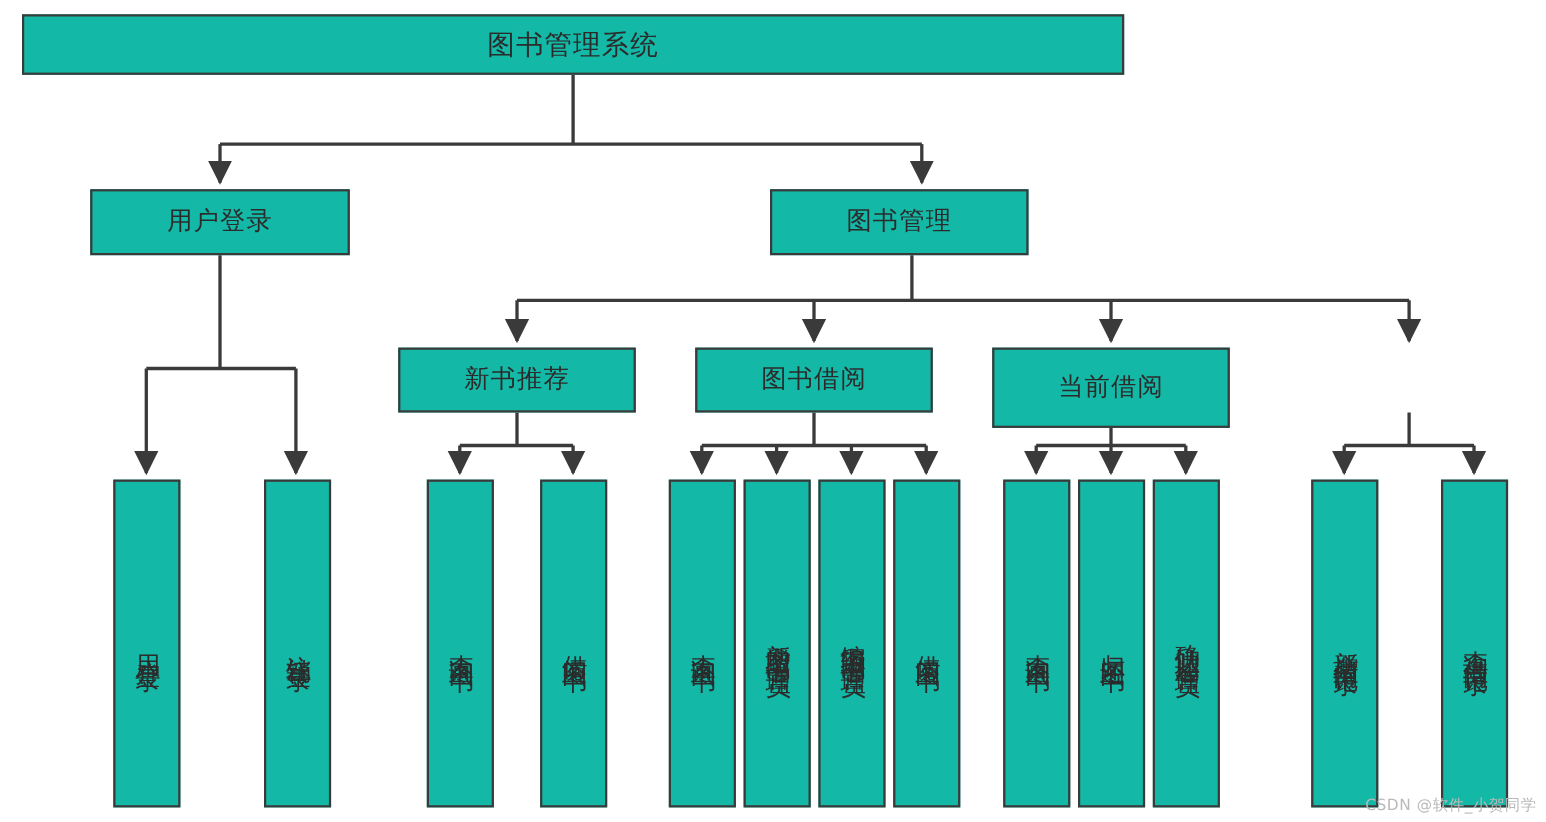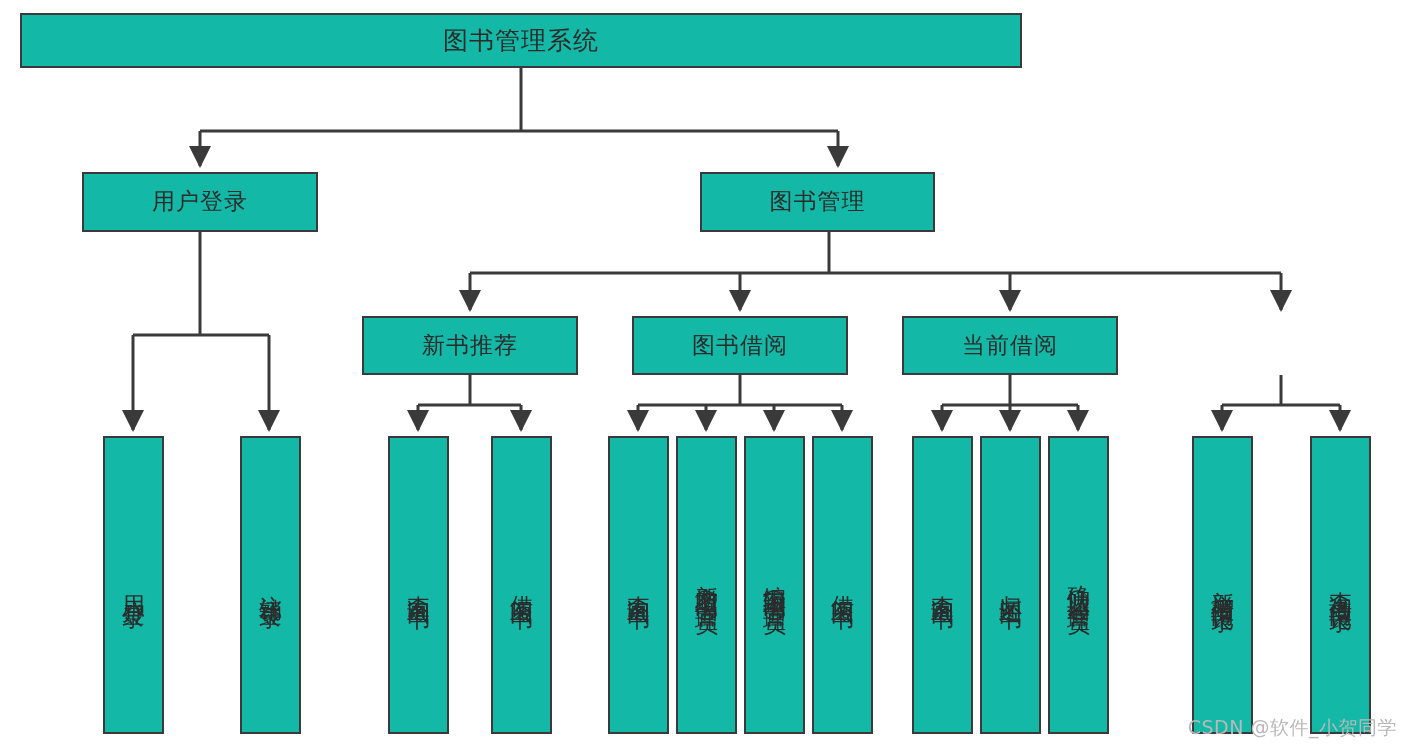--- a/index.html
+++ b/index.html
@@ -63,21 +63,21 @@
     line-height: 1;
     text-align: center;
     white-space: nowrap;
   }
 
   
   #watermark {
     position: absolute;
     right: 8px;
     bottom: 6px;
-    font-size: 19px;
+    font-size: 14px;
     color: #b9b9b9;
     letter-spacing: 0.5px;
     white-space: nowrap;
     z-index: 5;
     font-family: "DejaVu Sans", "Liberation Sans", sans-serif;
   }
 </style>
 </head>
 <body>
 
@@ -146,21 +146,21 @@
   </div>
 
   <div class="node branch" style="left:362px; top:316px; width:216px; height:59px;text-align:center;">
     <span class="label">新书推荐</span>
   </div>
 
   <div class="node branch" style="left:632px; top:316px; width:216px; height:59px;">
     <span class="label">图书借阅</span>
   </div>
 
-  <div class="node branch" style="left:902px; top:316px; width:216px; height:59px;">
+  <div class="node branch" style="left:902px; top:316px; width:216px; height:73px;">
     <span class="label">当前借阅</span>
   </div>
 
 
   <div class="node leaf" style="left:103px; top:436px; width:61px; height:298px;">
     <span class="label">用户登录</span>
   </div>
 
   <div class="node leaf" style="left:240px; top:436px; width:61px; height:298px;">
     <span class="label">注销登录</span>

